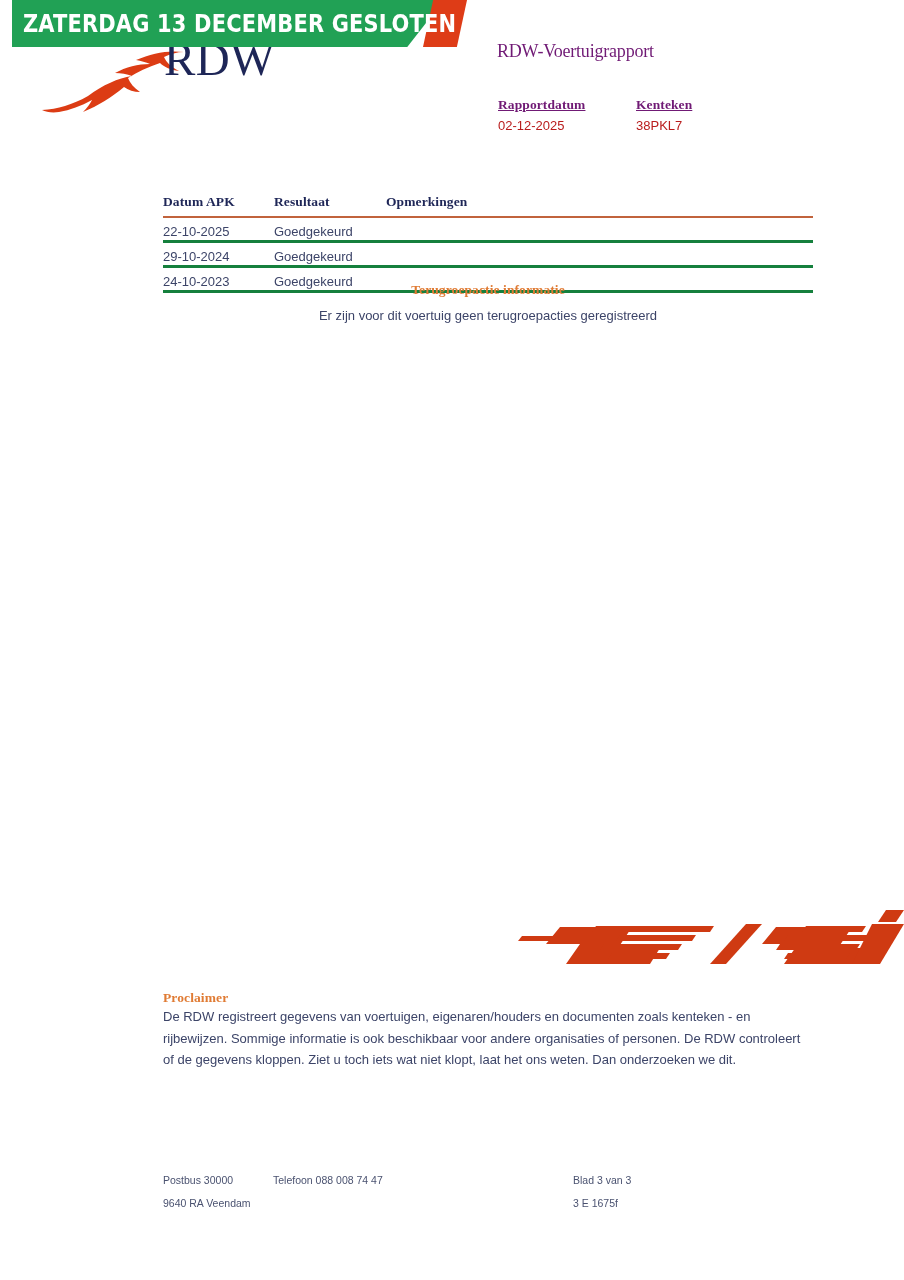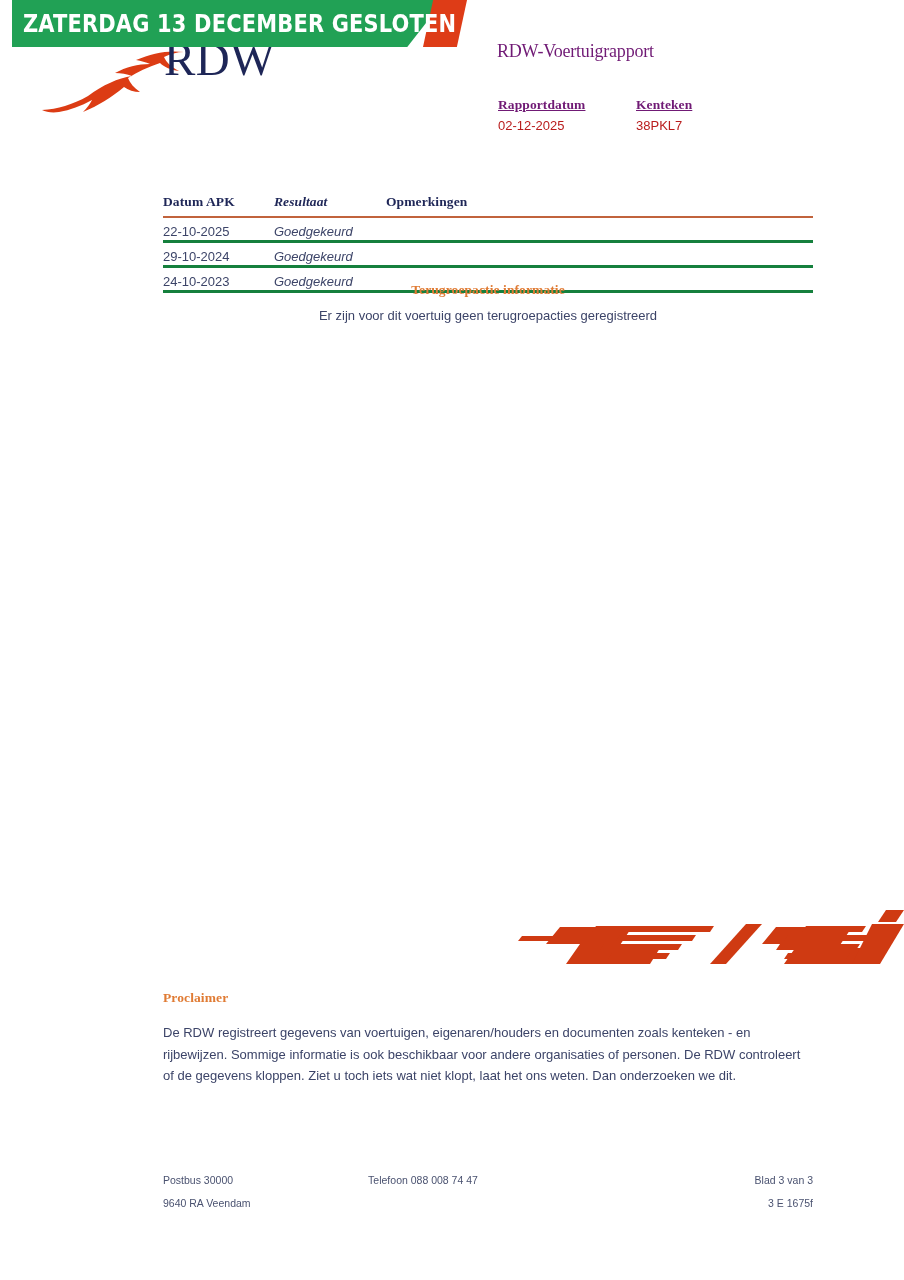--- a/index.html
+++ b/index.html
@@ -151,21 +151,21 @@
     display: flex;
     border-bottom: 3px solid #15803d;
     padding: 5px 0 0 0;
   }
   .apk-row div {
     font-size: 13px;
     color: #3c4468;
     line-height: 17px;
   }
   .col-date   { width: 111px; flex: none; }
-  .col-result { width: 112px; flex: none; font-style: italic; }
+  .col-result { width: 112px; flex: none; }
   .col-remark { flex: 1 1 auto; }
 
   
   .section-heading {
     font-family: "Liberation Serif", "DejaVu Serif", serif;
     font-weight: 700;
     font-size: 13.5px;
     color: #e07b34;
     letter-spacing: 0.1px;
   }
@@ -183,34 +183,34 @@
     text-align: center;
   }
   .recall .body-text { margin-top: 7px; }
 
   .proclaimer {
     position: absolute;
     left: 163px;
     top: 990px;
     width: 638px;
   }
-  .proclaimer .body-text { margin-top: 16px; }
+  .proclaimer .body-text { }
 
   
   .footer {
     position: absolute;
     left: 163px;
     top: 1169px;
     width: 650px;
     display: flex;
   }
   .footer-col { font-size: 10.5px; color: #4a5270; line-height: 23px; }
   .fc1 { width: 110px; }
-  .fc2 { width: 300px; text-align: center; }
-  .fc3 { flex: 1 1 auto; text-align: right; }
+  .fc2 { width: 300px; }
+  .fc3 { flex: 1 1 auto; }
 
   
   .deco {
     position: absolute;
     right: 0;
     bottom: 0;
     width: 404px;
     height: 62px;
     overflow: hidden;
     z-index: 2;

